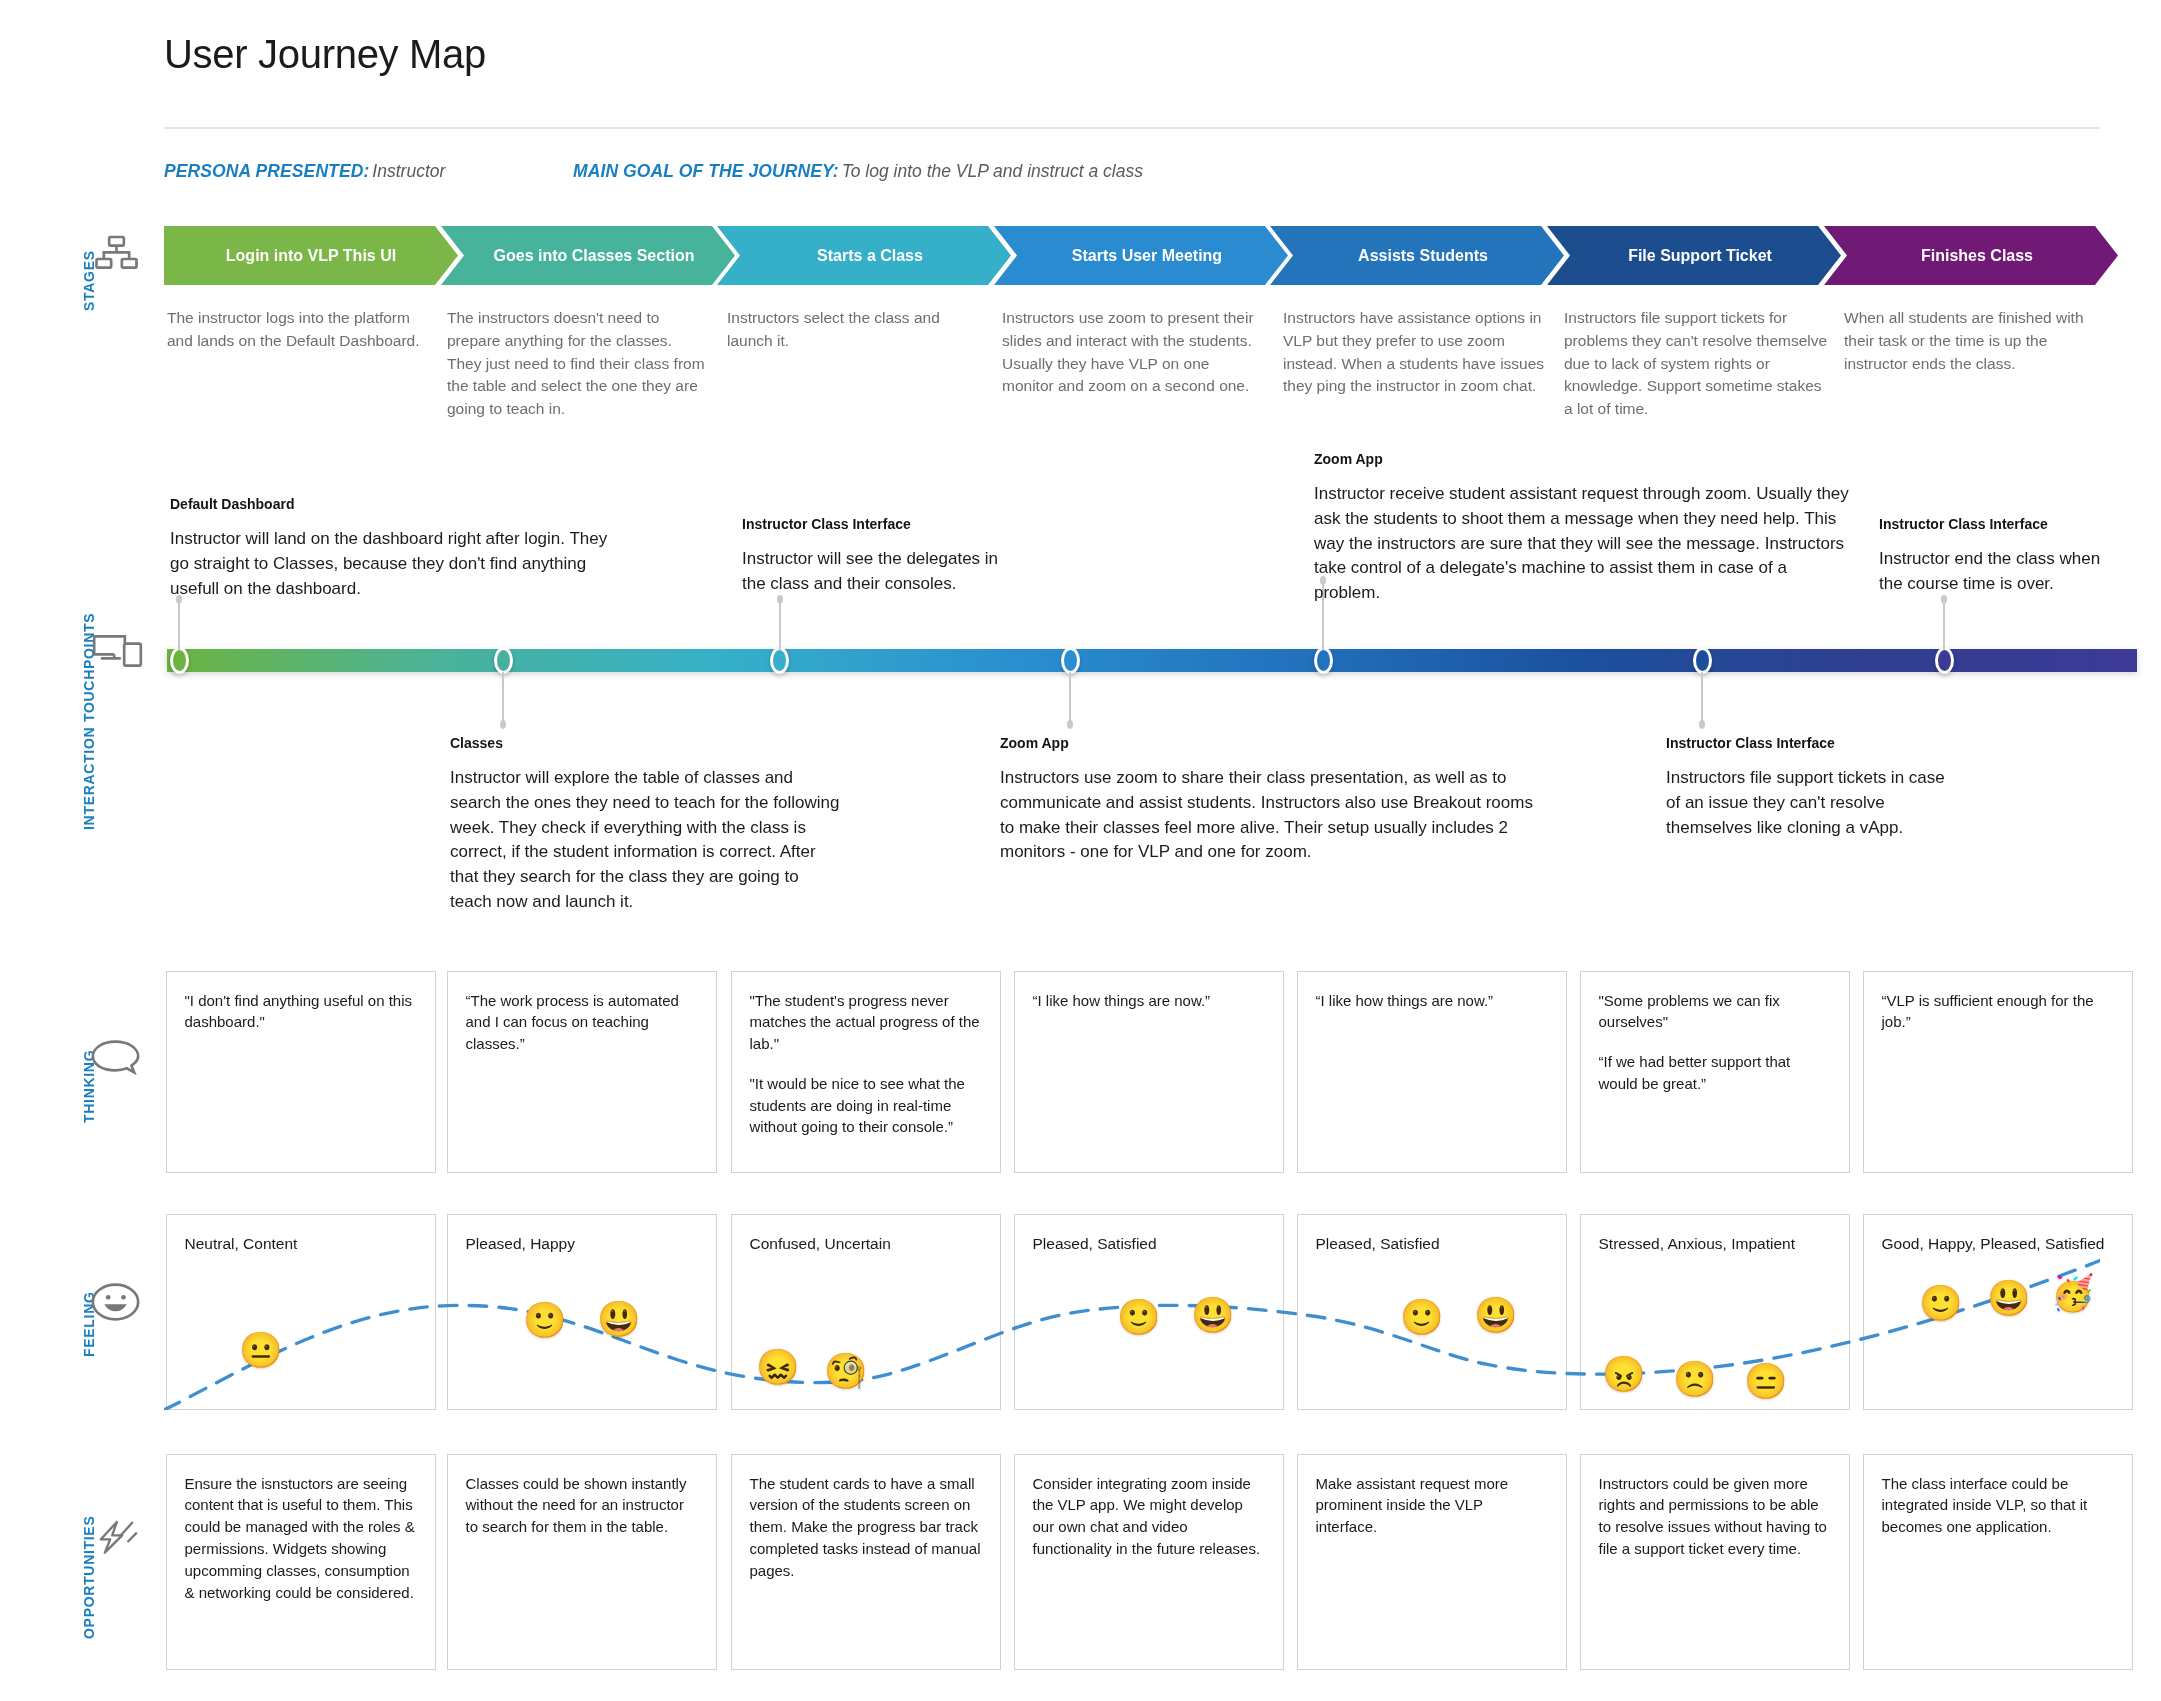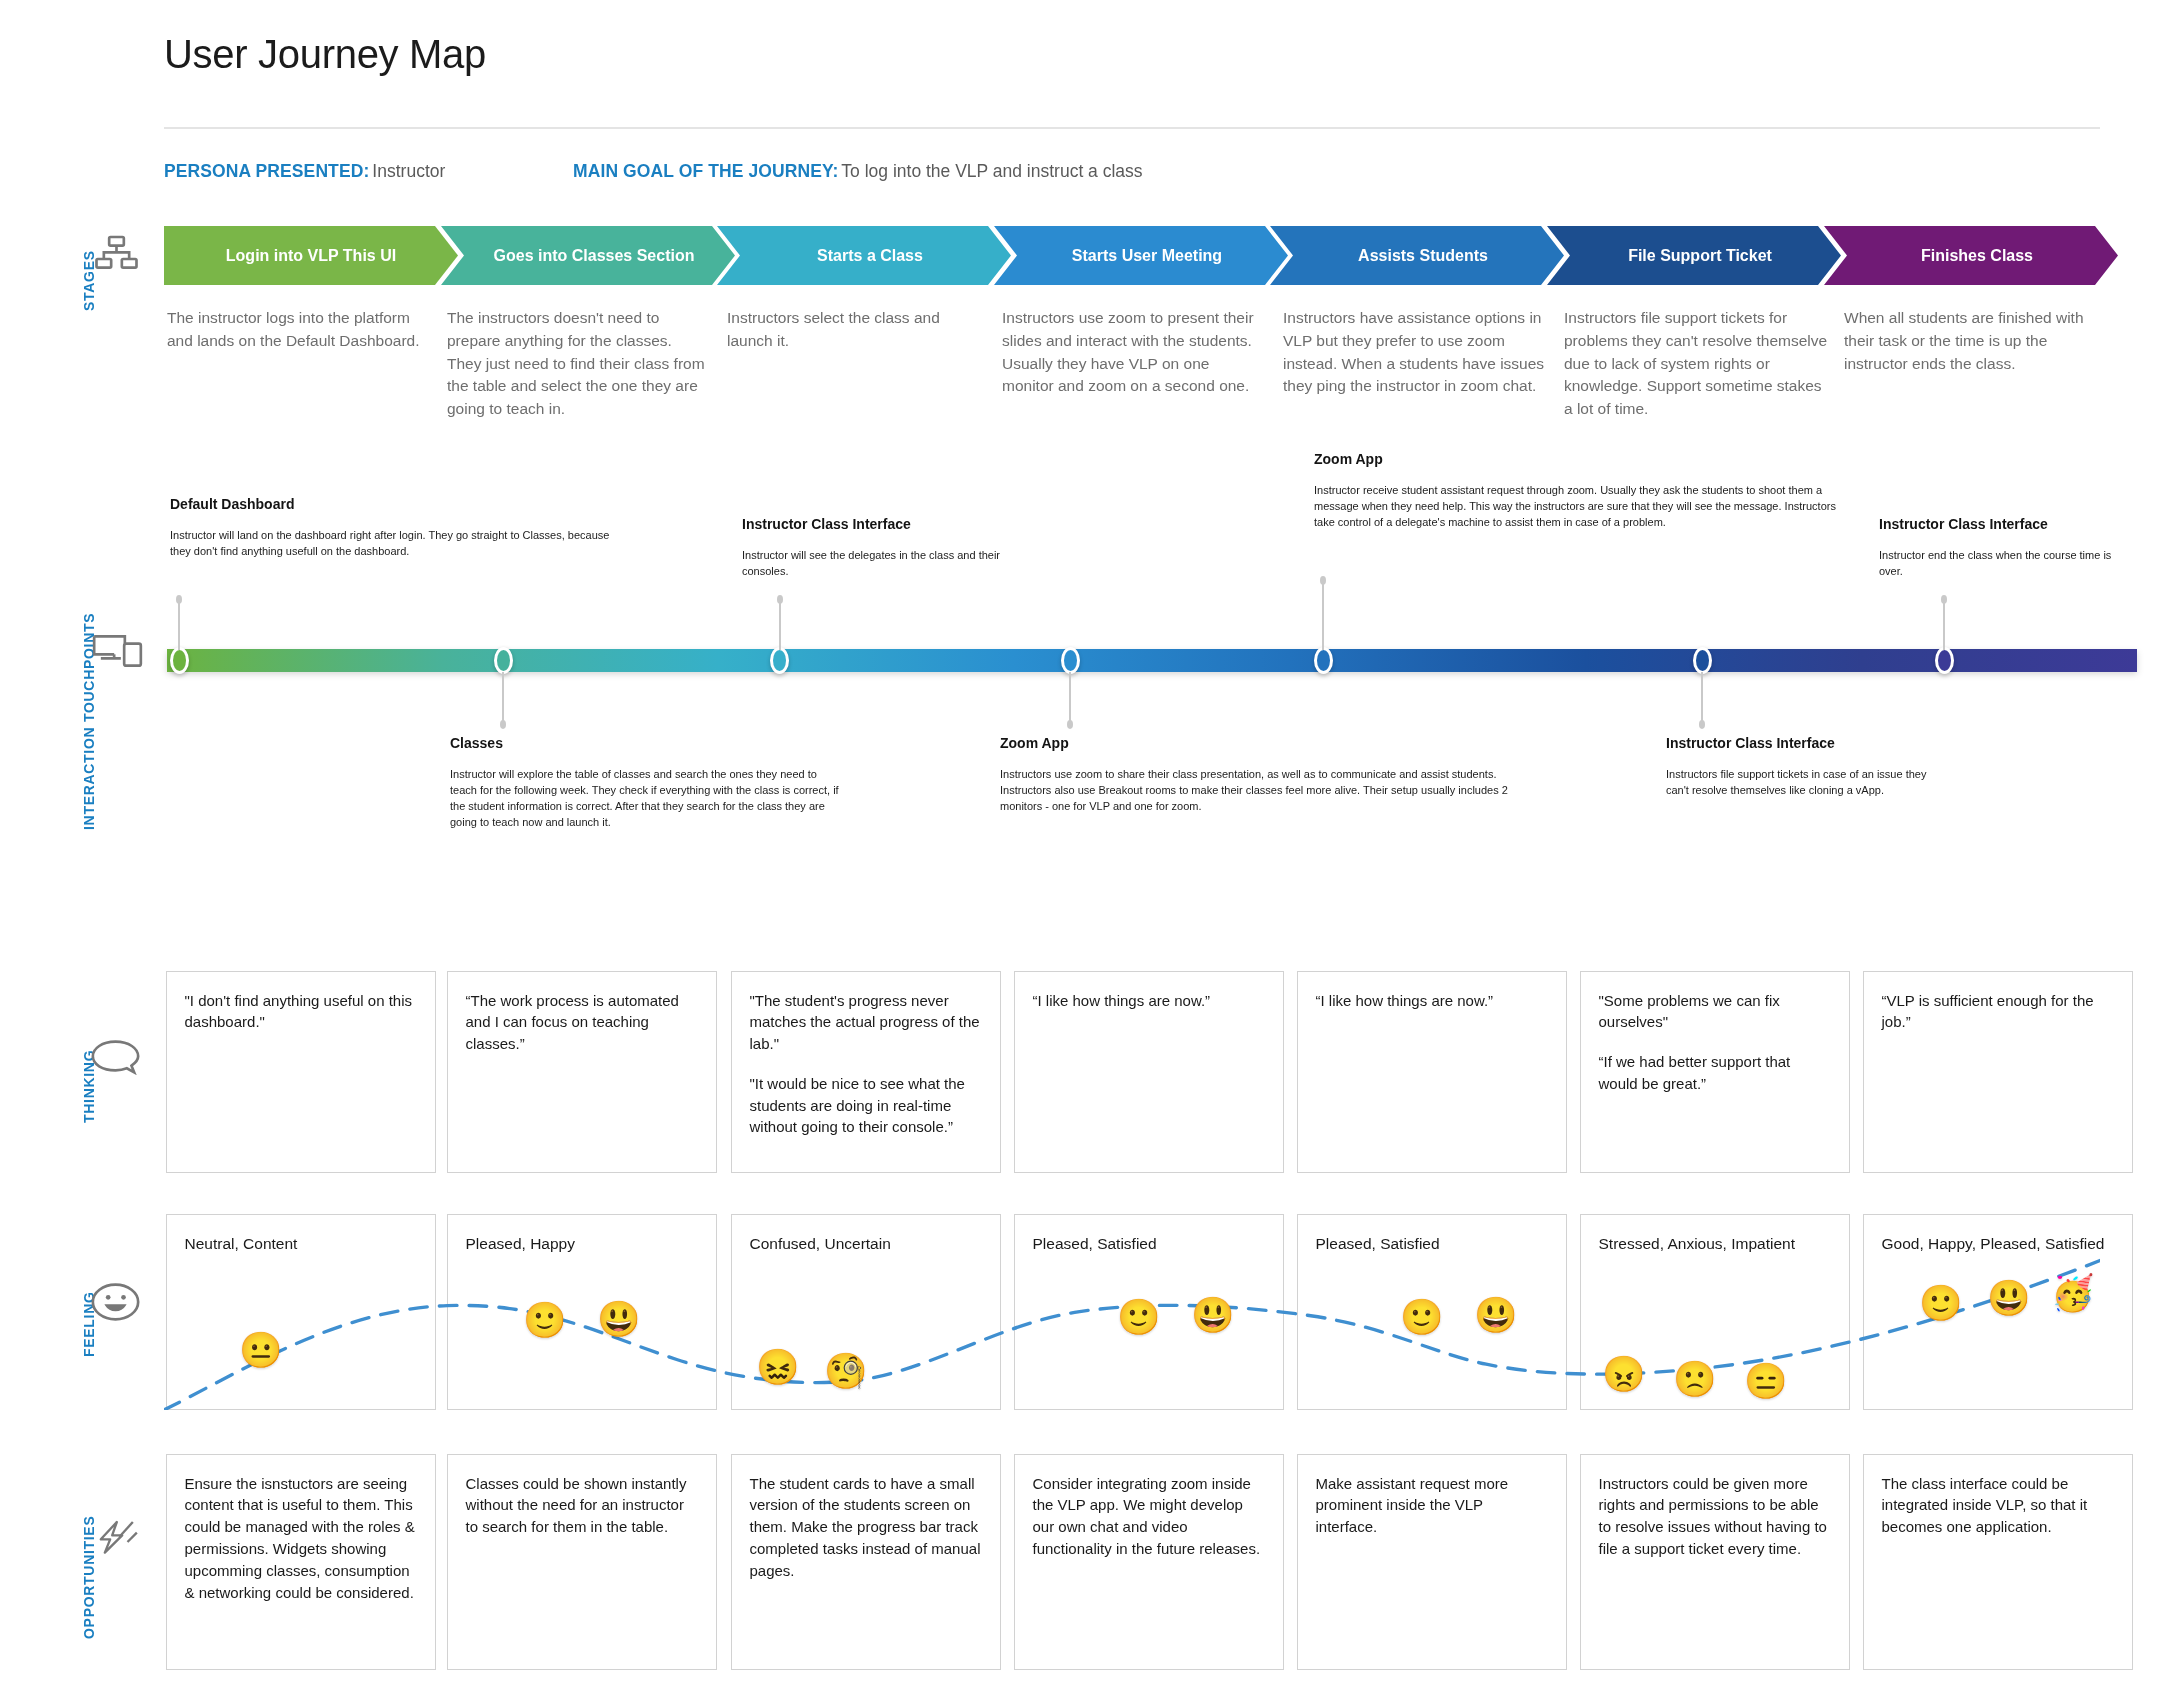--- a/index.html
+++ b/index.html
@@ -17,21 +17,21 @@
     font-size: 40px; font-weight: 400; color: #1b1b1b;
     letter-spacing: -0.3px;
   }
   .hr {
     position: absolute; left: 164px; top: 127px;
     width: 1936px; height: 2px; background: #e4e4e4;
   }
   .meta-row { position: absolute; left: 164px; top: 161px; width: 1349px; height: 27px; }
   .meta-key { color: #1a7fc1; font-size: 17.5px; font-weight: 700; letter-spacing: 0.1px; }
   .meta-val { color: #5a5a5a; font-size: 17.5px; font-weight: 400; }
-  .meta-block { position: absolute; white-space: nowrap; }
+  .meta-block { position: absolute; white-space: nowrap; font-style: italic; }
   .meta-persona { left: 0; top: 0; }
   .meta-goal { left: 409px; top: 0; }
 
   
   .rail-label {
     position: absolute;
     color: #1a7fc1; font-size: 14px; font-weight: 700;
     letter-spacing: 0.7px;
     writing-mode: vertical-rl; transform: rotate(180deg);
     transform-origin: center;
@@ -73,21 +73,21 @@
   .tp-stem { position: absolute; width: 2px; background: #c9c9c9; }
   .tp-stem::before {
     content:""; position:absolute; left:-2px; width:6px; height:8.8px;
     border-radius:50%; background:#c9c9c9;
   }
   .tp-stem.up::before { top: -4px; }
   .tp-stem.dn::before { bottom: -4px; }
 
   .tp-card { position: absolute; }
   .tp-title { font-size: 14px; font-weight: 700; color: #141414; margin-bottom: 15px; }
-  .tp-text { font-size: 11px; line-height: 1.46; color: #1c1c1c; }
+  .tp-text { font-size: 17px; line-height: 1.46; color: #1c1c1c; }
 
   
   .card {
     position: absolute; background: #ffffff;
     border: 1.3px solid #d2d2d2;
     padding: 17.5px 17.5px 13.5px 17.5px;
   }
   .card p { font-size: 15px; line-height: 1.46; color: #1a1a1a; }
   .card p + p { margin-top: 17.5px; }
   .feel-label { font-size: 15.5px; line-height: 1.4; color: #1a1a1a; }

